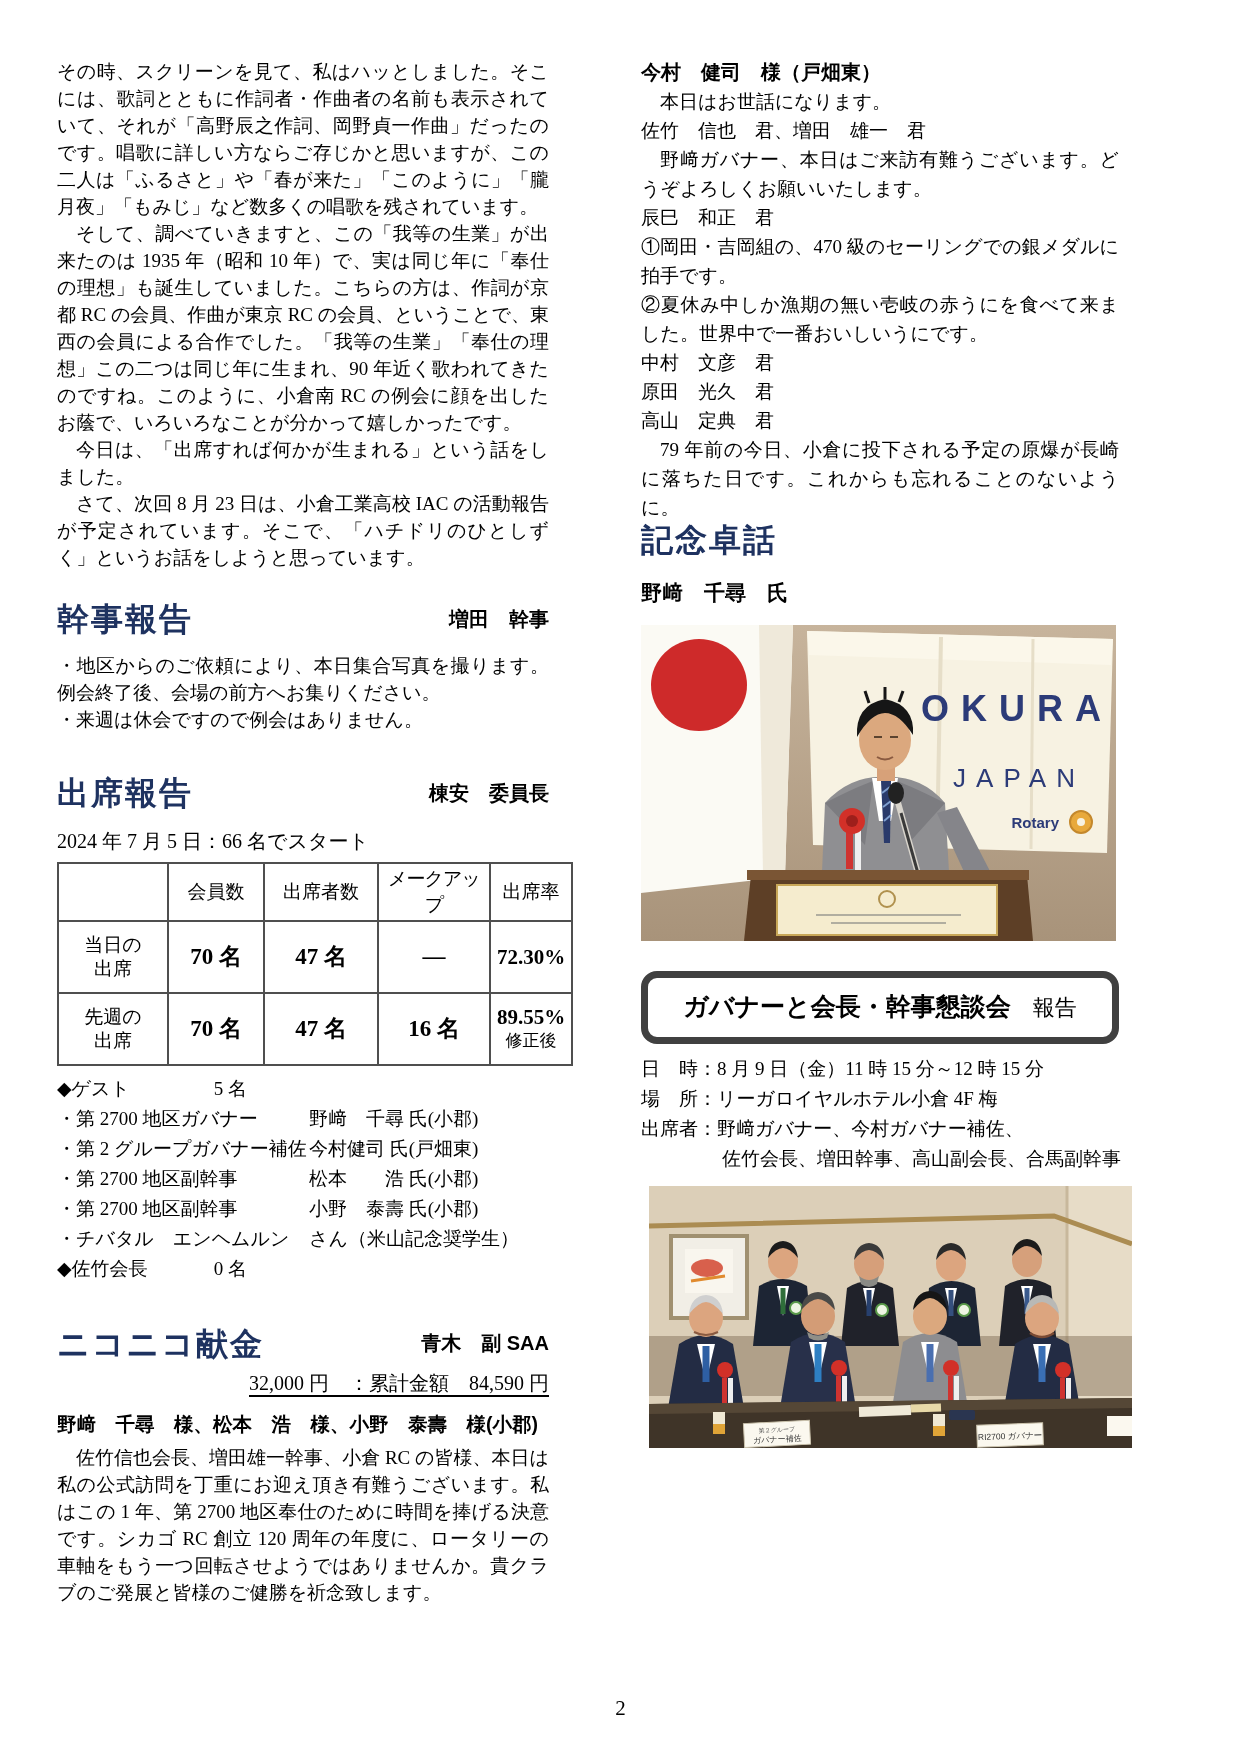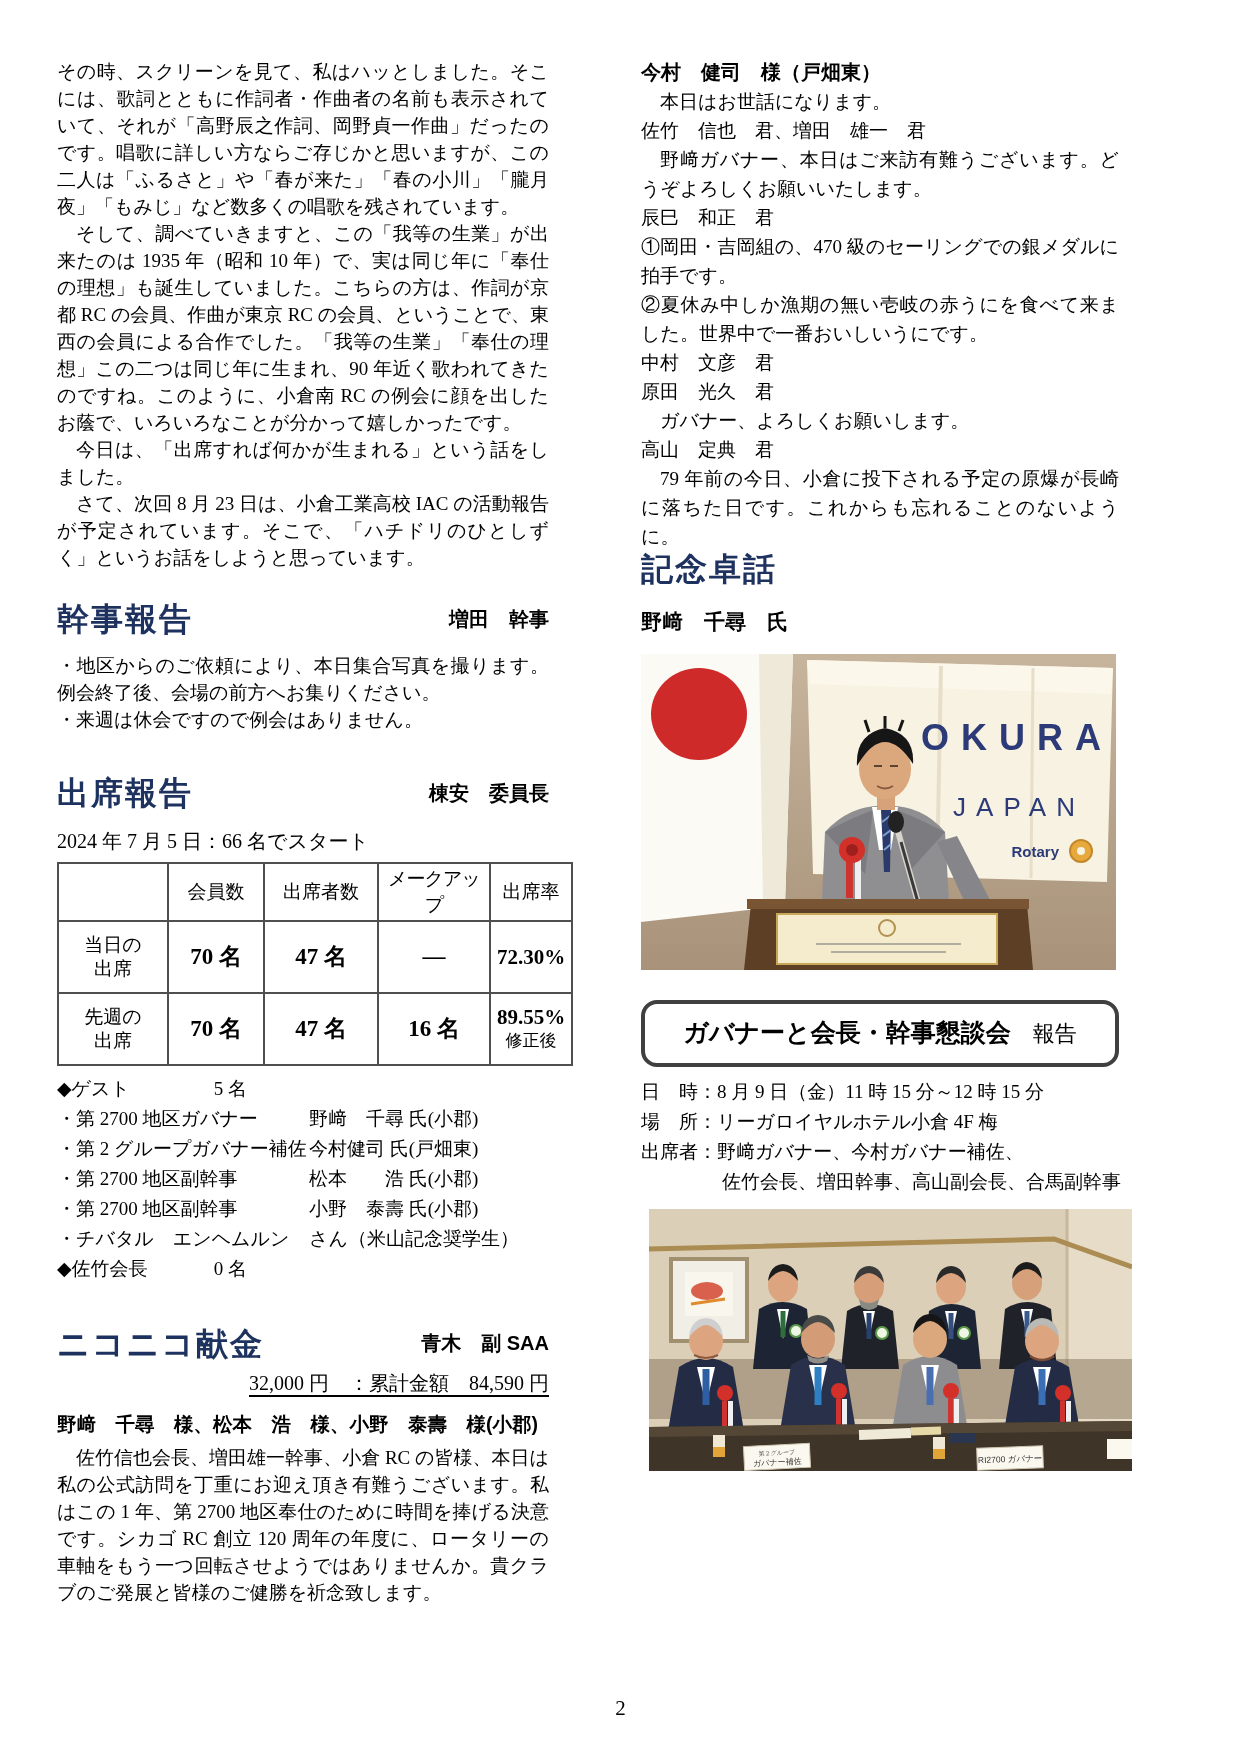--- a/index.html
+++ b/index.html
@@ -59,42 +59,42 @@
     font-family:"Liberation Sans","DejaVu Sans",sans-serif;font-weight:bold;font-size:20px;
   }
   .col-r p.body{line-height:29px;}
 
   .lec-sub{
     font-family:"Liberation Sans","DejaVu Sans",sans-serif;font-weight:bold;
     font-size:21px;margin:20px 0 0 0;
   }
   .photo{display:block;margin-top:18px;}
   .report-box{
-    margin-top:30px;border:4px solid #404040;border-radius:16px;
+    margin-top:30px;border:7px solid #404040;border-radius:16px;
     text-align:center;padding:12px 4px 14px 4px;
   }
   .report-box .bt{font-weight:bold;font-size:25px;}
   .report-box .bs{font-size:22px;}
   .meet{font-size:19px;line-height:30px;margin-top:10px;}
   .meet div{white-space:nowrap;}
   .meet .indent2{margin-left:81px;}
 
   .pagenum{
     position:absolute;left:0;right:0;top:1696px;text-align:center;
     font-size:21px;
   }
 </style>
 </head>
 <body>
 
 <div class="page">
   <div class="cols">
 
     <div class="col-l">
-      <p class="body">その時、スクリーンを見て、私はハッとしました。そこには、歌詞とともに作詞者・作曲者の名前も表示されていて、それが「高野辰之作詞、岡野貞一作曲」だったのです。唱歌に詳しい方ならご存じかと思いますが、この二人は「ふるさと」や「春が来た」「春の小川」「朧月夜」「もみじ」など数多くの唱歌を残されています。</p>
+      <p class="body">その時、スクリーンを見て、私はハッとしました。そこには、歌詞とともに作詞者・作曲者の名前も表示されていて、それが「高野辰之作詞、岡野貞一作曲」だったのです。唱歌に詳しい方ならご存じかと思いますが、この二人は「ふるさと」や「春が来た」「このように」「朧月夜」「もみじ」など数多くの唱歌を残されています。</p>
       <p class="body ind">そして、調べていきますと、この「我等の生業」が出来たのは 1935 年（昭和 10 年）で、実は同じ年に「奉仕の理想」も誕生していました。こちらの方は、作詞が京都 RC の会員、作曲が東京 RC の会員、ということで、東西の会員による合作でした。「我等の生業」「奉仕の理想」この二つは同じ年に生まれ、90 年近く歌われてきたのですね。このように、小倉南 RC の例会に顔を出したお蔭で、いろいろなことが分かって嬉しかったです。</p>
       <p class="body ind">今日は、「出席すれば何かが生まれる」という話をしました。</p>
       <p class="body ind">さて、次回 8 月 23 日は、小倉工業高校 IAC の活動報告が予定されています。そこで、「ハチドリのひとしずく」というお話をしようと思っています。</p>
 
       <div class="sec-row mt-sec1">
         <h2 class="sec">幹事報告</h2>
         <span class="byline">増田　幹事</span>
       </div>
       <div class="kanji-items">
         <p class="body">・地区からのご依頼により、本日集合写真を撮ります。例会終了後、会場の前方へお集りください。</p>
@@ -192,21 +192,20 @@
       <p class="msg-name">佐竹　信也　君、増田　雄一　君</p>
       <p class="body ind">野﨑ガバナー、本日はご来訪有難うございます。どうぞよろしくお願いいたします。</p>
 
       <p class="msg-name">辰巳　和正　君</p>
       <p class="body">①岡田・吉岡組の、470 級のセーリングでの銀メダルに拍手です。</p>
       <p class="body">②夏休み中しか漁期の無い壱岐の赤うにを食べて来ました。世界中で一番おいしいうにです。</p>
 
       <p class="msg-name">中村　文彦　君</p>
 
       <p class="msg-name">原田　光久　君</p>
-      <p class="body ind">ガバナー、よろしくお願いします。</p>
 
       <p class="msg-name">高山　定典　君</p>
       <p class="body ind">79 年前の今日、小倉に投下される予定の原爆が長崎に落ちた日です。これからも忘れることのないように。</p>
 
       <h2 class="sec mt-sec2">記念卓話</h2>
       <div class="lec-sub">野﨑　千尋　氏</div>
 
       <svg class="photo" width="475" height="316" viewBox="0 0 475 316">
         <defs>
           <linearGradient id="bg1" x1="0" y1="0" x2="0" y2="1">

